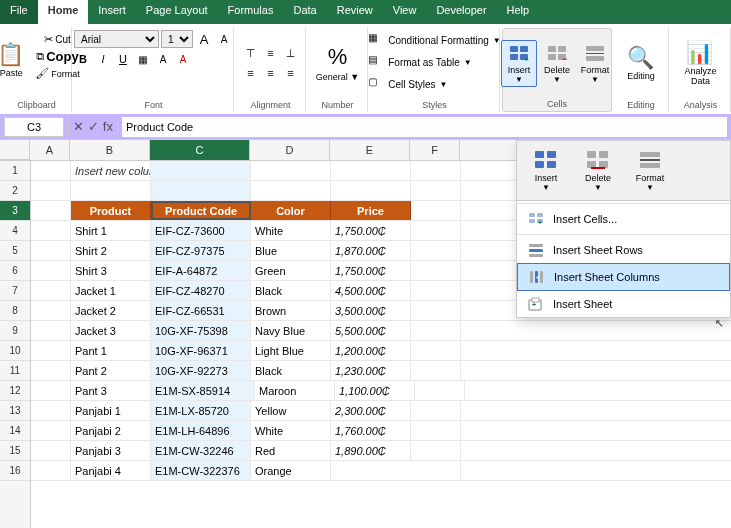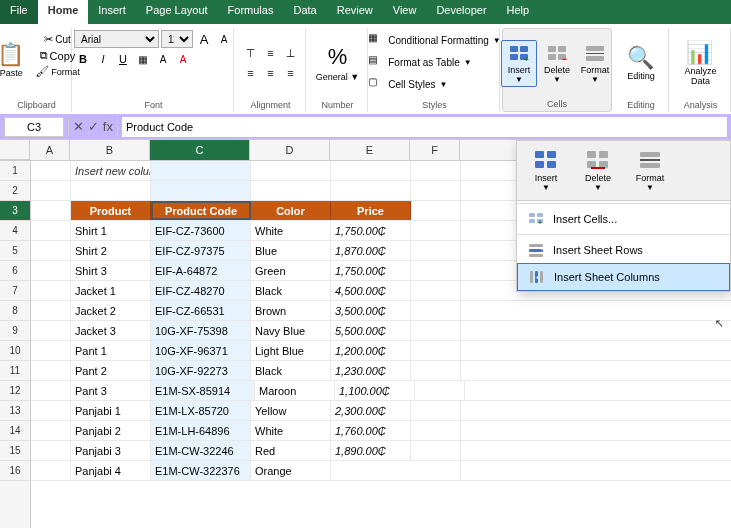--- a/index.html
+++ b/index.html
@@ -101,21 +101,21 @@
         <div class="btn-icon">📋</div>
         <div class="btn-label">Paste</div>
       </div>
       <div style="display:flex;flex-direction:column;gap:1px;padding-top:2px;">
         <div class="ribbon-btn" style="flex-direction:row;gap:2px;min-width:20px;padding:1px 2px;">
           <span style="font-size:11px;">✂</span>
             <span style="font-size:10px;">Cut</span>
         </div>
         <div class="ribbon-btn" style="flex-direction:row;gap:2px;min-width:20px;padding:1px 2px;">
           <span style="font-size:11px;">⧉</span>
-            <span style="font-size:11px;">Copy</span>
+            <span style="font-size:13px;font-weight:bold;">Copy</span>
         </div>
         <div class="ribbon-btn" style="flex-direction:row;gap:2px;min-width:20px;padding:1px 2px;">
           <span style="font-size:11px;">🖌</span>
             <span style="font-size:9px;">Format</span>
         </div>
       </div>
     </div>
     <div class="ribbon-group-label">Clipboard</div>
   </div>
 
@@ -514,15 +514,25 @@
           <rect x="6" y="1" width="3" height="12" fill="#4472C4" rx="1"></rect>
           <rect x="11" y="1" width="3" height="12" fill="#aaa" rx="1"></rect>
           <text x="6.5" y="9" font-size="6" fill="#fff" font-weight="bold">+</text>
         </svg>
       </div>
       <span>Insert Sheet Columns</span>
     </div>
 
     <div style="position:absolute;right:6px;top:176px;font-size:11px;color:#333;">↖</div>
 
+    <div class="dd-item">
+      <div class="dd-item-icon">
+        <svg width="16" height="14" viewBox="0 0 16 14">
+          <rect x="1" y="3" width="12" height="10" fill="none" stroke="#aaa" stroke-width="1.5" rx="1"></rect>
+          <rect x="4" y="1" width="7" height="4" fill="#fff" stroke="#aaa" stroke-width="1"></rect>
+          <text x="4" y="10" font-size="7" fill="#217346" font-weight="bold">+</text>
+        </svg>
+      </div>
+      <span>Insert Sheet</span>
+    </div>
   </div>
 
 </div>
 
 </body></html>

